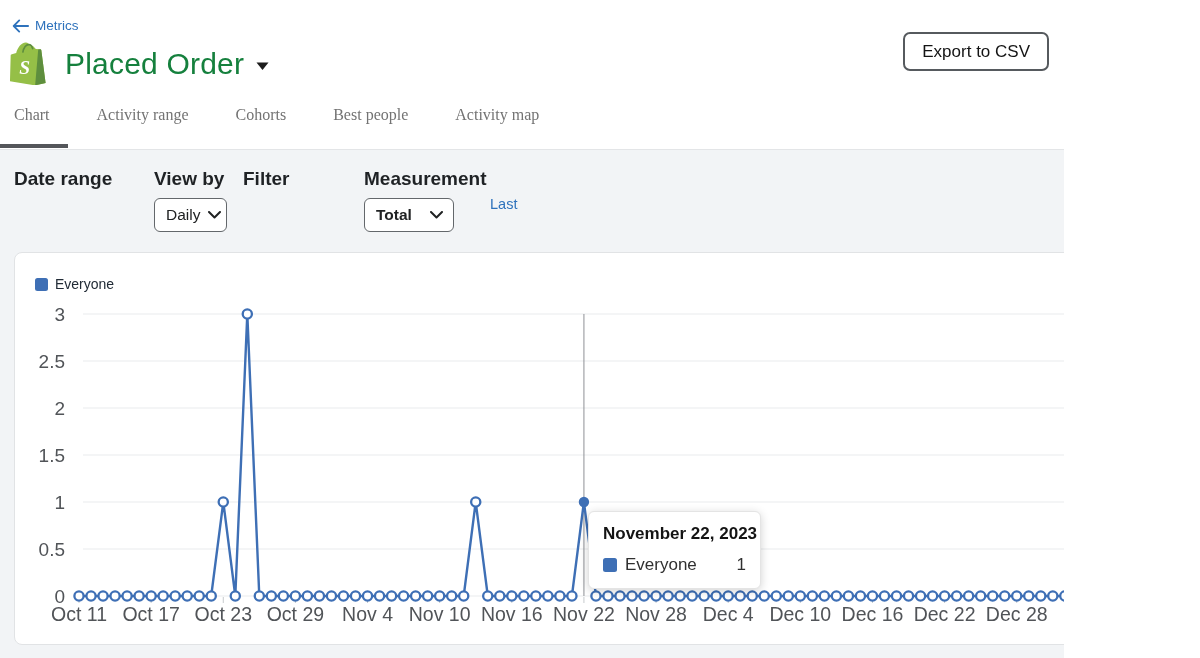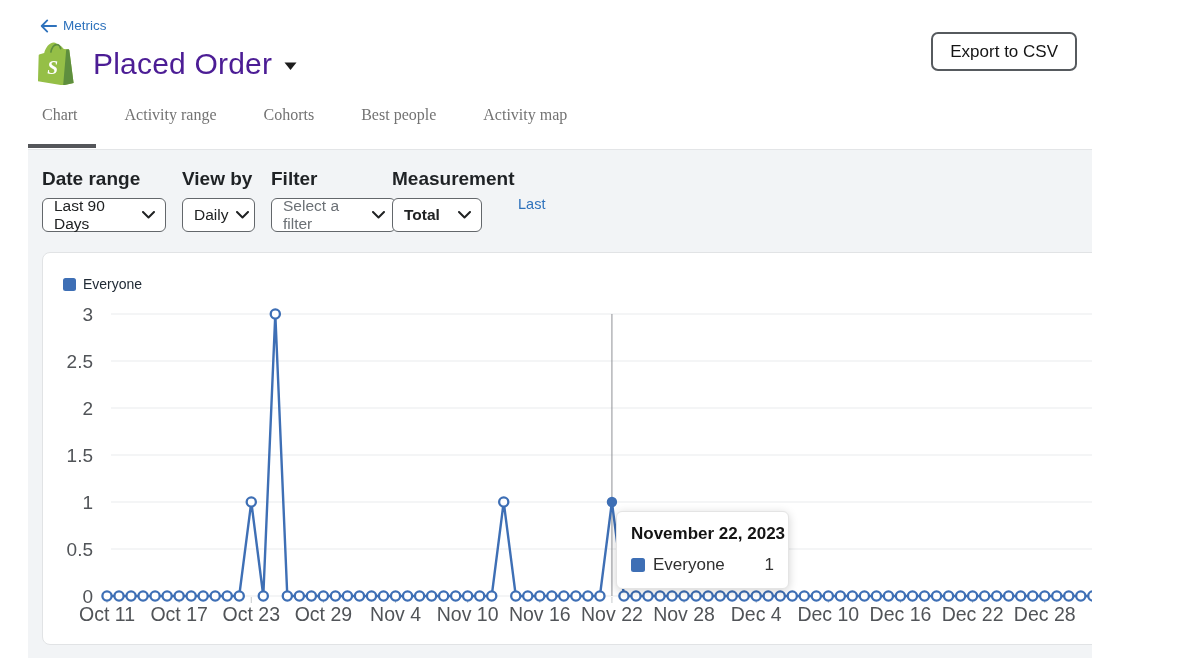--- a/index.html
+++ b/index.html
@@ -1,25 +1,25 @@
 <!DOCTYPE html>
 <html><head>
 <meta charset="utf-8">
 <style>
   * { margin:0; padding:0; box-sizing:border-box; }
   html,body { width:1200px; height:658px; }
   body { font-family:"Liberation Sans", sans-serif; background:#fff; }
-  .page { position:relative; width:1064px; height:658px; background:#ffffff; overflow:hidden;margin-left:28px; }
+  .page { position:relative; width:1064px; height:658px; background:#ffffff; overflow:hidden; }
 
   
   .back-link { position:absolute; top:18px; left:12px; display:flex; align-items:center; gap:6px;
                color:#2e72bc; font-size:13.5px; cursor:pointer; }
   .title-row { position:absolute; top:42px; left:10px; display:flex; align-items:center; }
   .logo { width:38px; height:43px; }
-  .page-title { margin-left:17px; font-size:30px; color:#4c1d95; letter-spacing:.2px; }
+  .page-title { margin-left:17px; font-size:30px; color:#15803d; letter-spacing:.2px; }
   .title-caret { margin-left:12px; margin-top:6px; }
   .export-btn { position:absolute; top:32px; right:15px; height:39px; padding:4px 17px;
                 background:#fff; border:2px solid #565a5e; border-radius:7px;
                 font-size:17px; color:#141414; font-family:"Liberation Sans",sans-serif; cursor:pointer; }
 
   
   .tabs { position:absolute; top:106px; left:14px; display:flex; gap:47px;
           font-family:"Liberation Serif", serif; font-size:16px; color:#737373; }
   .tab { cursor:pointer; white-space:nowrap; }
   .tab-underline { position:absolute; top:144px; left:0; width:68px; height:4px; background:#54565a; }
@@ -92,46 +92,34 @@
     <span class="tab">Best people</span>
     <span class="tab">Activity map</span>
   </div>
   <div class="tab-underline"></div>
   <div class="header-divider"></div>
 
   <div class="lower">
 
     <div class="filter-group" style="left:14px;">
       <div class="filter-label">Date range</div>
-      <div class="select-box" style="width:124px;">
-        <span>Last 90 Days</span>
-        <svg class="chev" width="13" height="8" viewBox="0 0 13 8">
-            <path d="M1 1l5.5 5.5L12 1" fill="none" stroke="#202223" stroke-width="2" stroke-linecap="round" stroke-linejoin="round"></path>
-          </svg>
-      </div>
     </div>
 
     <div class="filter-group" style="left:154px;">
       <div class="filter-label">View by</div>
       <div class="select-box" style="width:73px;">
         <span>Daily</span>
         <svg class="chev" width="13" height="8" viewBox="0 0 13 8">
             <path d="M1 1l5.5 5.5L12 1" fill="none" stroke="#202223" stroke-width="2" stroke-linecap="round" stroke-linejoin="round"></path>
           </svg>
       </div>
     </div>
 
     <div class="filter-group" style="left:243px;">
       <div class="filter-label">Filter</div>
-      <div class="select-box" style="width:125px;">
-        <span class="placeholder">Select a filter</span>
-        <svg class="chev" width="13" height="8" viewBox="0 0 13 8">
-            <path d="M1 1l5.5 5.5L12 1" fill="none" stroke="#202223" stroke-width="2" stroke-linecap="round" stroke-linejoin="round"></path>
-          </svg>
-      </div>
     </div>
 
     <div class="filter-group" style="left:364px;">
       <div class="filter-label">Measurement</div>
       <div class="select-box" style="width:90px;font-weight:bold;">
         <span>Total</span>
         <svg class="chev" width="13" height="8" viewBox="0 0 13 8">
             <path d="M1 1l5.5 5.5L12 1" fill="none" stroke="#202223" stroke-width="2" stroke-linecap="round" stroke-linejoin="round"></path>
           </svg>
       </div>

